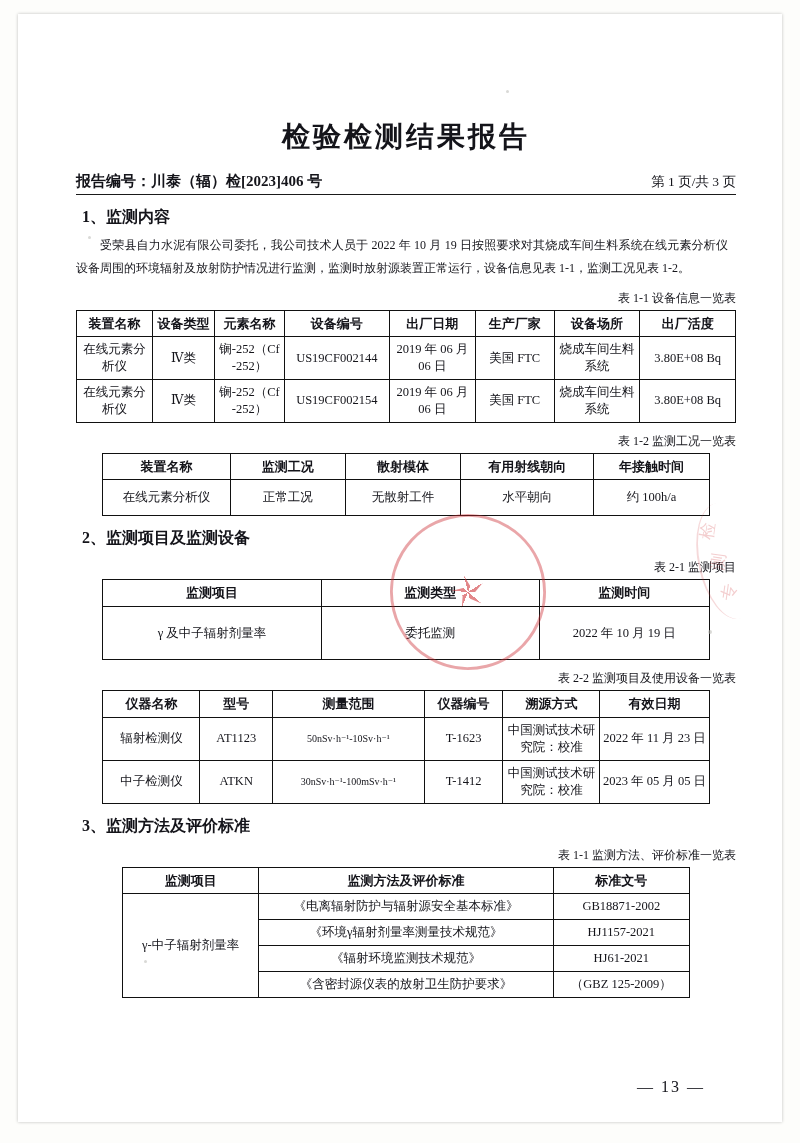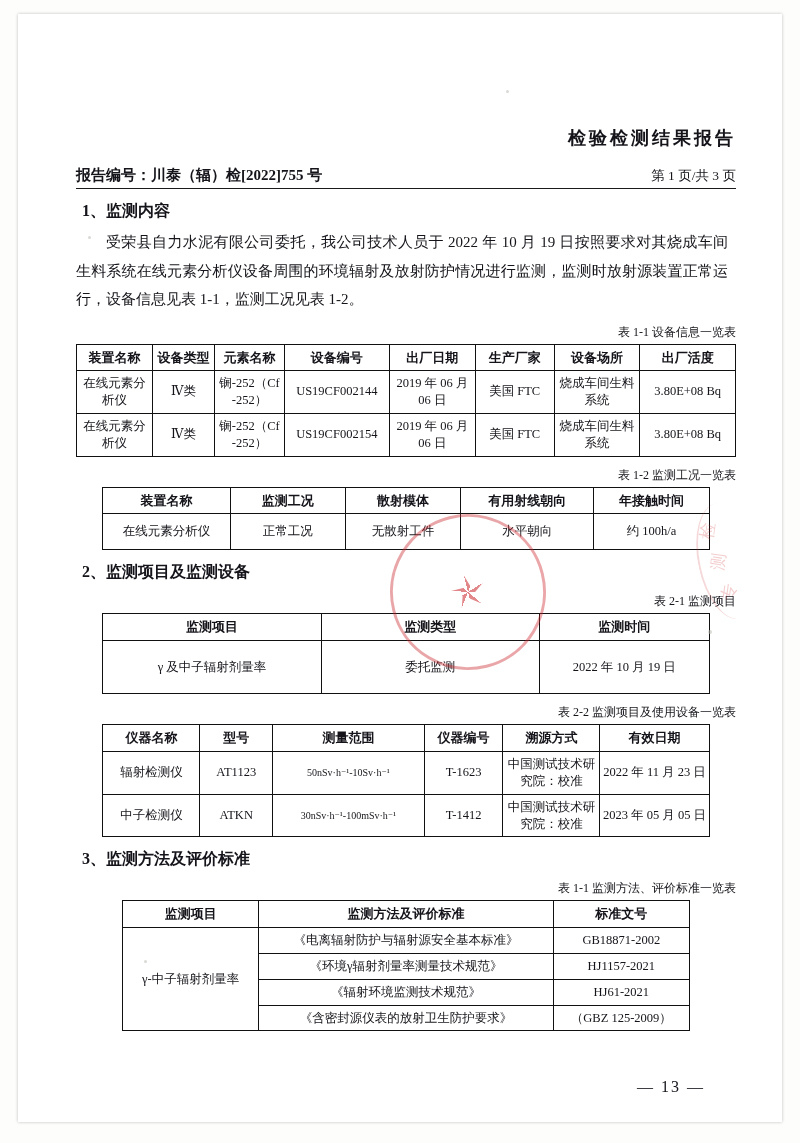--- a/index.html
+++ b/index.html
@@ -32,25 +32,25 @@
     background: #ffffff;
     box-shadow: 0 0 3px rgba(0,0,0,0.25);
   }
   .content {
     position: absolute;
     left: 58px;
     top: 96px;
     width: 660px;
   }
   .doc-title {
-    text-align: right;
-    font-size: 18px;
+    text-align: center;
+    font-size: 28px;
     font-weight: bold;
     letter-spacing: 3px;
-    margin: 16px 0 16px 0;
+    margin: 8px 0 16px 0;
     font-family: "Liberation Serif", "DejaVu Serif", serif;
   }
   .report-row {
     display: flex;
     justify-content: space-between;
     align-items: flex-end;
     border-bottom: 1.5px solid #1a1a1a;
     padding-bottom: 3px;
     margin-bottom: 10px;
   }
@@ -63,21 +63,21 @@
   }
   .page-no {
     font-size: 13.5px;
   }
   .section-title {
     font-size: 16px;
     font-weight: bold;
     margin: 12px 0 6px 6px;
   }
   .para {
-    font-size: 15px;
+    font-size: 12px;
     line-height: 1.9;
     text-indent: 2em;
     text-align: justify;
     margin: 0 8px 4px 0;
   }
   .table-caption {
     text-align: right;
     font-size: 12px;
     margin: 10px 0 3px 0;
   }
@@ -207,21 +207,21 @@
       <div class="seal-edge-ch" style="left:10px; top:46px;">测</div>
       <div class="seal-edge-ch" style="left:14px; top:78px;">专</div>
     </div>
 
     <div class="content">
 
       <h1 class="doc-title">检验检测结果报告</h1>
 
       <div class="report-row">
         <div class="report-no">
-          <span>报告编号：</span><span class="val">川泰（辐）检[2022]755 号</span>
+          <span>报告编号：</span><span class="val">川泰（辐）检[2023]406 号</span>
         </div>
         <div class="page-no">第 1 页/共 3 页</div>
       </div>
 
       <div class="section-title">1、监测内容</div>
       <p class="para">受荣县自力水泥有限公司委托，我公司技术人员于 2022 年 10 月 19 日按照要求对其烧成车间生料系统在线元素分析仪设备周围的环境辐射及放射防护情况进行监测，监测时放射源装置正常运行，设备信息见表 1-1，监测工况见表 1-2。</p>
 
       <div class="table-caption">表 1-1 设备信息一览表</div>
       <table>
         <colgroup>

